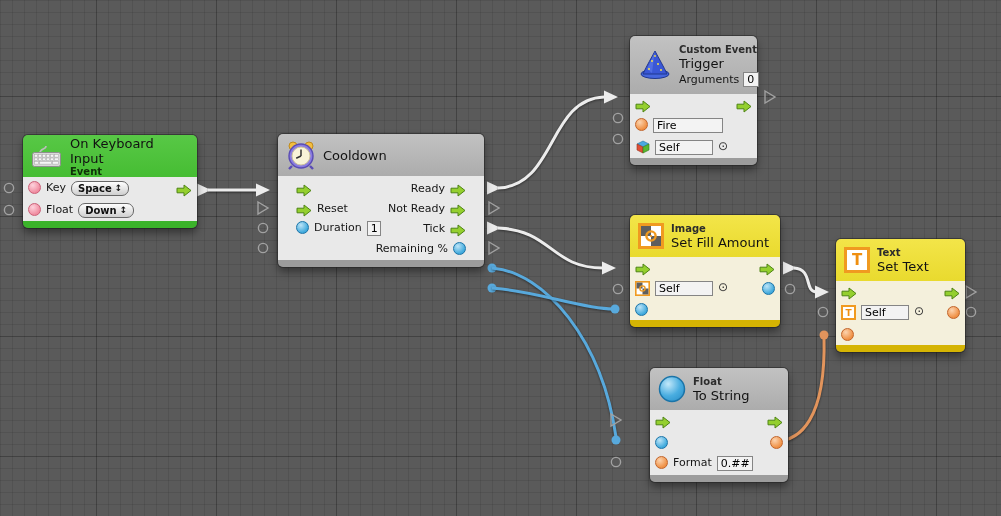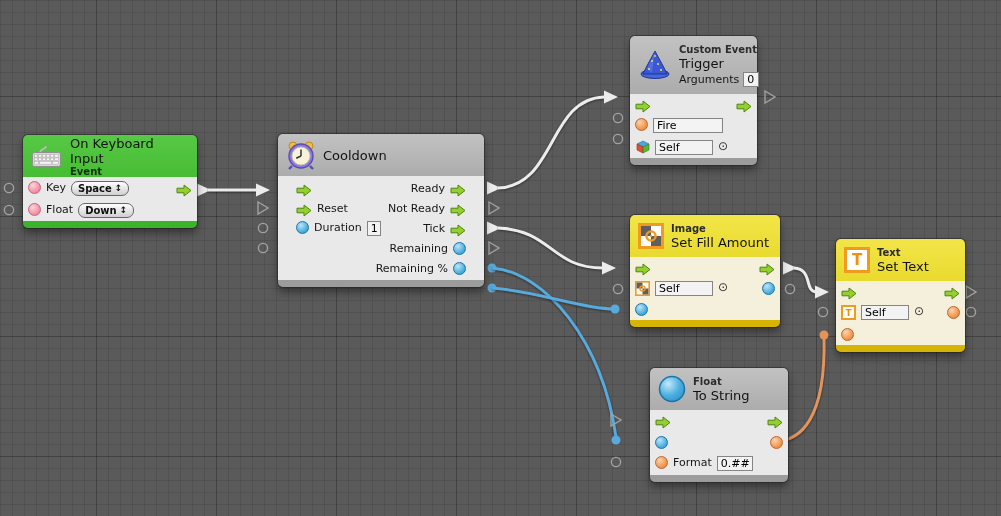--- a/index.html
+++ b/index.html
@@ -262,27 +262,20 @@
         <div class="grp">
           <span class="plabel">Tick</span>
           <span class="flow"><svg width="16" height="13" viewBox="0 0 16 13">
                 <path d="M1 4.2 H8 V1 L15 6.5 L8 12 V8.8 H1 Z" fill="#94cf2e" stroke="#4e8414" stroke-linejoin="round"></path>
               </svg></span>
         </div>
       </div>
       <div class="row">
         <div class="grp"></div>
         <div class="grp">
-          <span class="plabel">Remaining</span>
-          <span class="port p-blue"></span>
-        </div>
-      </div>
-      <div class="row">
-        <div class="grp"></div>
-        <div class="grp">
           <span class="plabel">Remaining %</span>
           <span class="port p-blue"></span>
         </div>
       </div>
     </div>
     <div class="ftr ftr-gray"></div>
   </div>
 
   <div class="node n-trigger">
     <div class="hdr hdr-gray">

